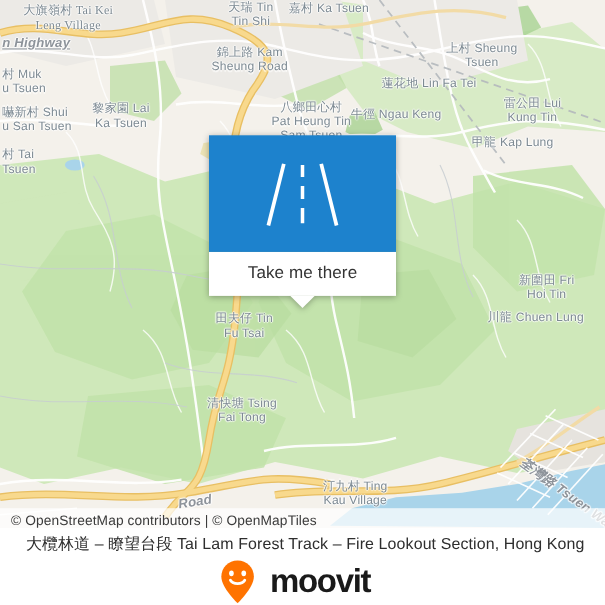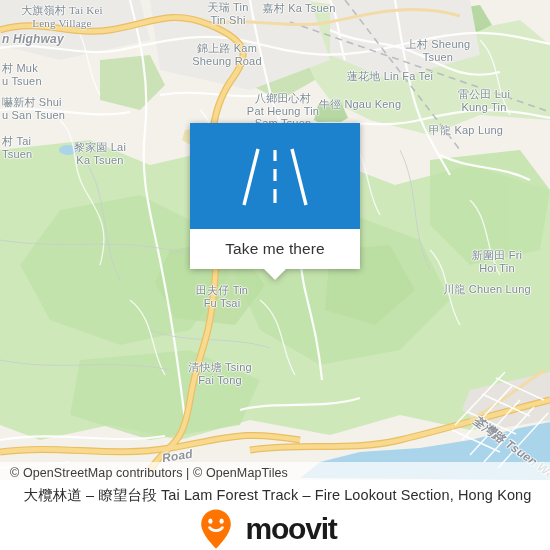--- a/index.html
+++ b/index.html
@@ -288,21 +288,21 @@
       <div>天瑞 Tin</div>
       <div>Tin Shi</div>
     </div>
     <div class="lbl ctr" style="left:299px;top:2px;">
       <div>嘉村 Ka Tsuen</div>
     </div>
     <div class="lbl ctr" style="left:438px;top:38px;">
       <div>上村 Sheung</div>
       <div>Tsuen</div>
     </div>
-    <div class="lbl road" style="left:2px;top:33px;">
+    <div class="lbl road" style="left:2px;top:33px;text-decoration:underline;">
       <div>n Highway</div>
     </div>
     <div class="lbl ctr" style="left:227px;top:42px;">
       <div>錦上路 Kam</div>
       <div>Sheung Road</div>
     </div>
     <div class="lbl ctr" style="left:390px;top:70px;">
       <div>蓮花地 Lin Fa Tei</div>
     </div>
     <div class="lbl" style="left:2px;top:62px;">
@@ -314,21 +314,21 @@
       <div>Pat Heung Tin</div>
       <div>Sam Tsuen</div>
     </div>
     <div class="lbl ctr" style="left:360px;top:98px;">
       <div>牛徑 Ngau Keng</div>
     </div>
     <div class="lbl ctr" style="left:484px;top:88px;">
       <div>雷公田 Lui</div>
       <div>Kung Tin</div>
     </div>
-    <div class="lbl ctr" style="left:100px;top:93px;margin-top:48px;">
+    <div class="lbl ctr" style="left:110px;top:93px;">
       <div>黎家園 Lai</div>
       <div>Ka Tsuen</div>
     </div>
     <div class="lbl" style="left:2px;top:96px;">
       <div>嚇新村 Shui</div>
       <div>u San Tsuen</div>
     </div>
     <div class="lbl ctr" style="left:466px;top:124px;">
       <div>甲龍 Kap Lung</div>
     </div>
@@ -343,20 +343,24 @@
     <div class="lbl ctr" style="left:487px;top:283px;">
       <div>川龍 Chuen Lung</div>
     </div>
     <div class="lbl ctr" style="left:222px;top:284px;">
       <div>田夫仔 Tin</div>
       <div>Fu Tsai</div>
     </div>
     <div class="lbl ctr" style="left:220px;top:361px;">
       <div>清快塘 Tsing</div>
       <div>Fai Tong</div>
+    </div>
+    <div class="lbl ctr" style="left:323px;top:436px;">
+      <div>汀九村 Ting</div>
+      <div>Kau Village</div>
     </div>
     <div class="lbl road" style="left:162px;top:450px;transform:rotate(-9deg);">
       <div>Road</div>
     </div>
     <div class="lbl road rot-neg" style="left:478px;top:414px;transform:rotate(36deg);">
       <div>荃灣路 Tsuen Wa</div>
     </div>
 
     <div class="card">
       <div class="card-top">

